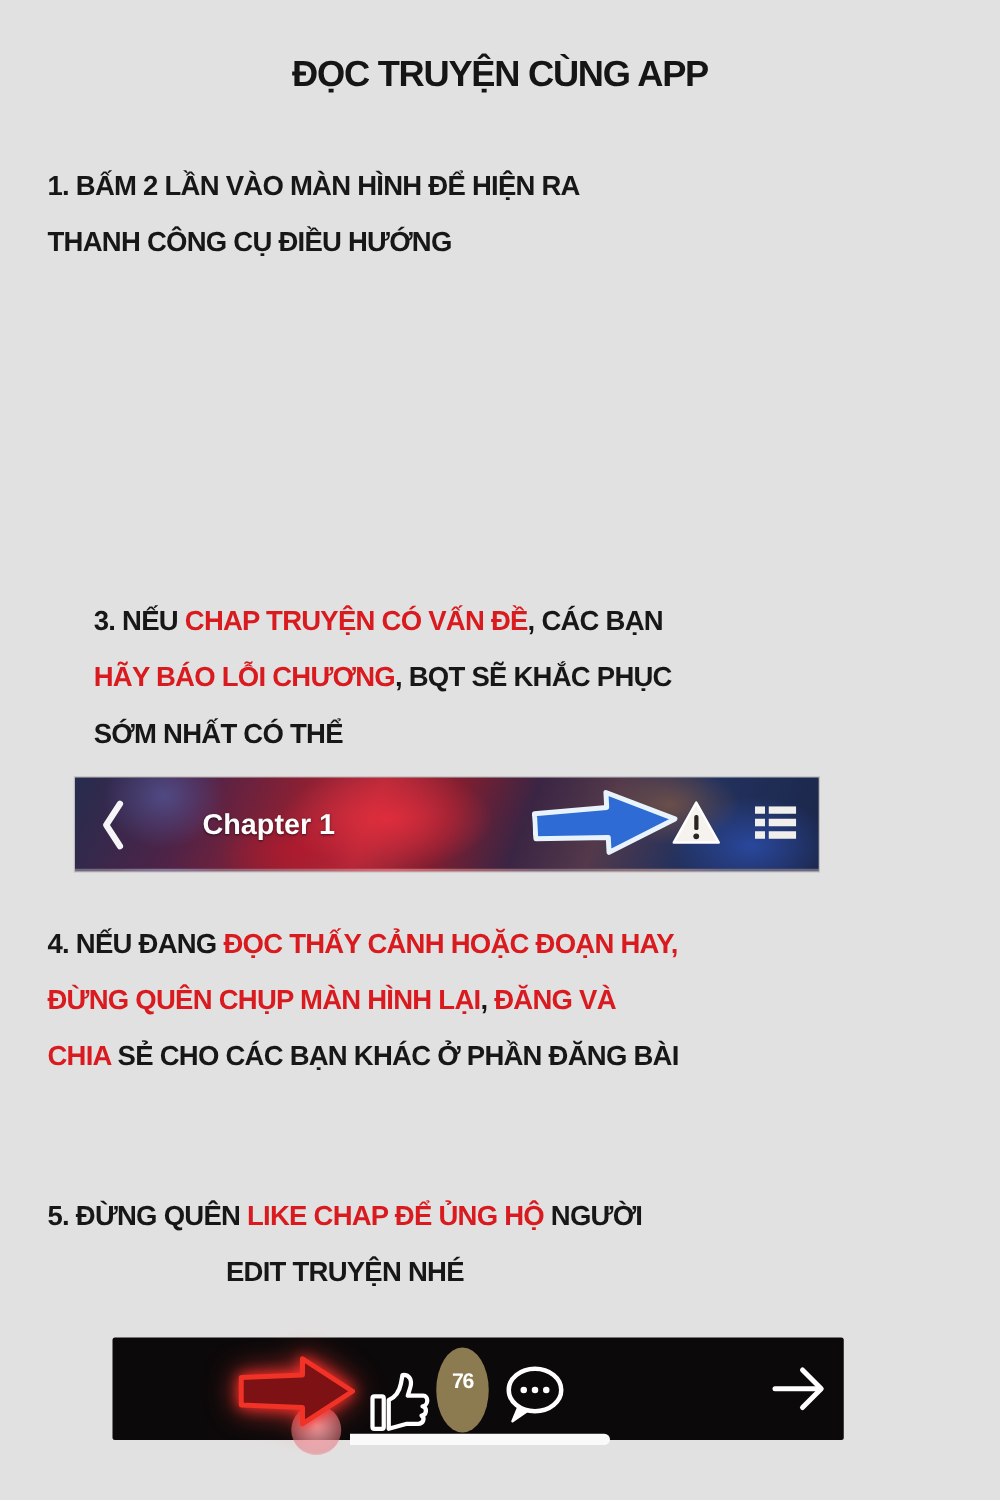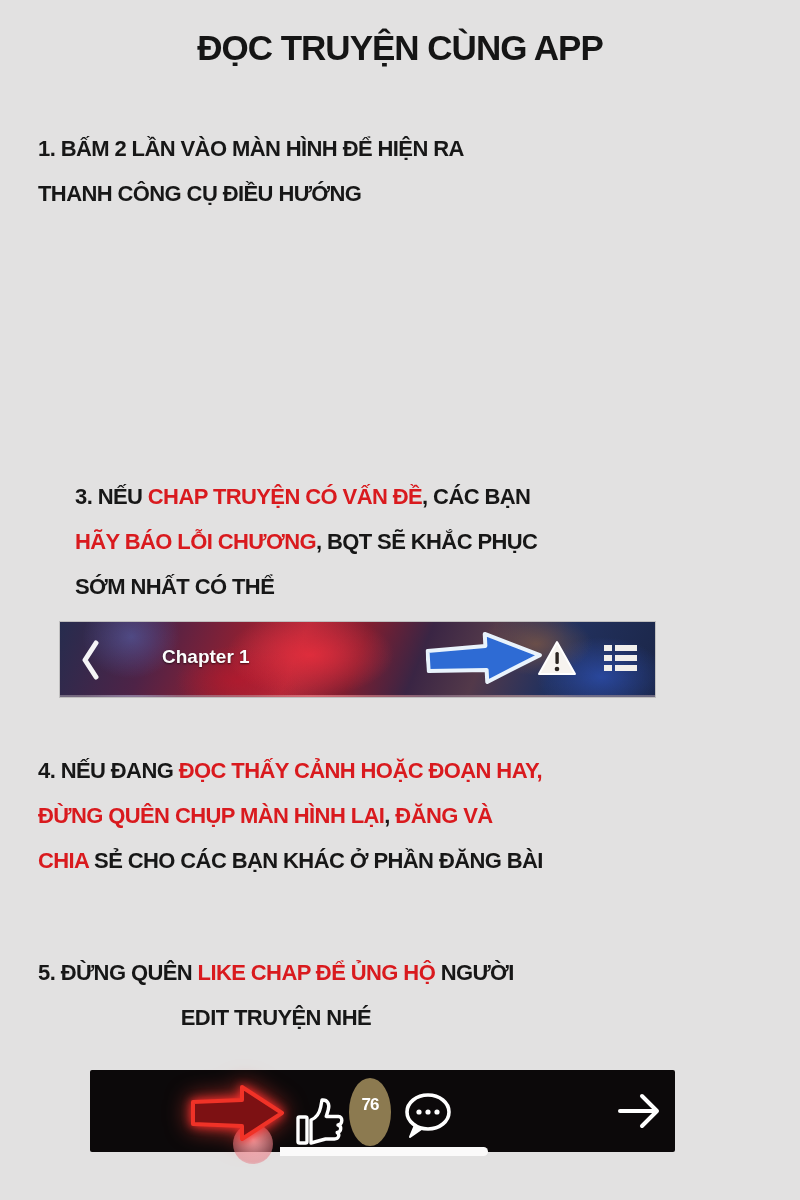--- a/index.html
+++ b/index.html
@@ -4,54 +4,54 @@
 <style>
   html,body{margin:0;padding:0;}
   body{
     width:800px;height:1200px;
     background:#e2e1e1;
     font-family:"Liberation Sans",sans-serif;
     overflow:hidden;position:relative;
   }
   .page{position:absolute;inset:0;}
   .title{
-    position:absolute;top:28px;left:0;width:800px;
-    text-align:center;font-weight:700;font-size:35px;
+    position:absolute;top:44px;left:0;width:800px;
+    text-align:center;font-weight:700;font-size:29px;
     letter-spacing:-1px;color:#151515;
   }
   .inst{
     position:absolute;left:38px;
     font-weight:700;font-size:22px;line-height:45px;
     letter-spacing:-0.6px;color:#171717;white-space:pre;
   }
   .inst .red{color:#d91a1e;}
   .inst-1{top:126px;}
   .inst-2{top:258px;}
   .inst-3{top:474px;margin-left:37px;}
-  .inst-4{top:748px;}
+  .inst-4{top:732px;}
   .inst-5{top:950px;text-align:center;}
 
   
   .chapter-bar{
     position:absolute;left:60px;top:622px;width:595px;height:73px;
     background:
       radial-gradient(ellipse 120px 60px at 42% 45%, rgba(225,45,60,.95), rgba(225,45,60,0) 70%),
       radial-gradient(ellipse 90px 50px at 30% 80%, rgba(180,25,45,.8), rgba(180,25,45,0) 70%),
       radial-gradient(ellipse 70px 60px at 12% 20%, rgba(90,110,190,.5), rgba(90,110,190,0) 70%),
       radial-gradient(ellipse 80px 45px at 80% 30%, rgba(120,85,70,.8), rgba(120,85,70,0) 70%),
       radial-gradient(ellipse 90px 55px at 91% 75%, rgba(45,80,180,.75), rgba(45,80,180,0) 72%),
       linear-gradient(112deg,#262c4e 0%,#4e2347 16%,#8c2033 30%,#b52a3a 40%,#7e1e30 50%,#3a2544 60%,#53394a 70%,#22315e 82%,#1b2648 100%);
     border-bottom:2px solid rgba(255,220,220,.35);
     box-shadow:0 0 0 1px rgba(0,0,0,.15);
     overflow:hidden;
   }
   .chapter-bar .back{position:absolute;left:21px;top:17px;}
   .chapter-bar .label{
     position:absolute;left:102px;top:24px;
-    color:#fdfdfd;font-weight:700;font-size:19px;letter-spacing:0px;
+    color:#fdfdfd;font-weight:700;font-size:23px;letter-spacing:0px;
     text-shadow:0 1px 2px rgba(0,0,0,.6);
   }
   .chapter-bar .bluearrow{position:absolute;left:366px;top:9px;transform:rotate(-3deg);}
   .chapter-bar .warn{position:absolute;left:477px;top:18px;}
   .chapter-bar .listicon{position:absolute;left:544px;top:23px;}
 
   
   .action-bar{
     position:absolute;left:90px;top:1070px;width:585px;height:82px;
     background:#0c090a;border-radius:2px;

